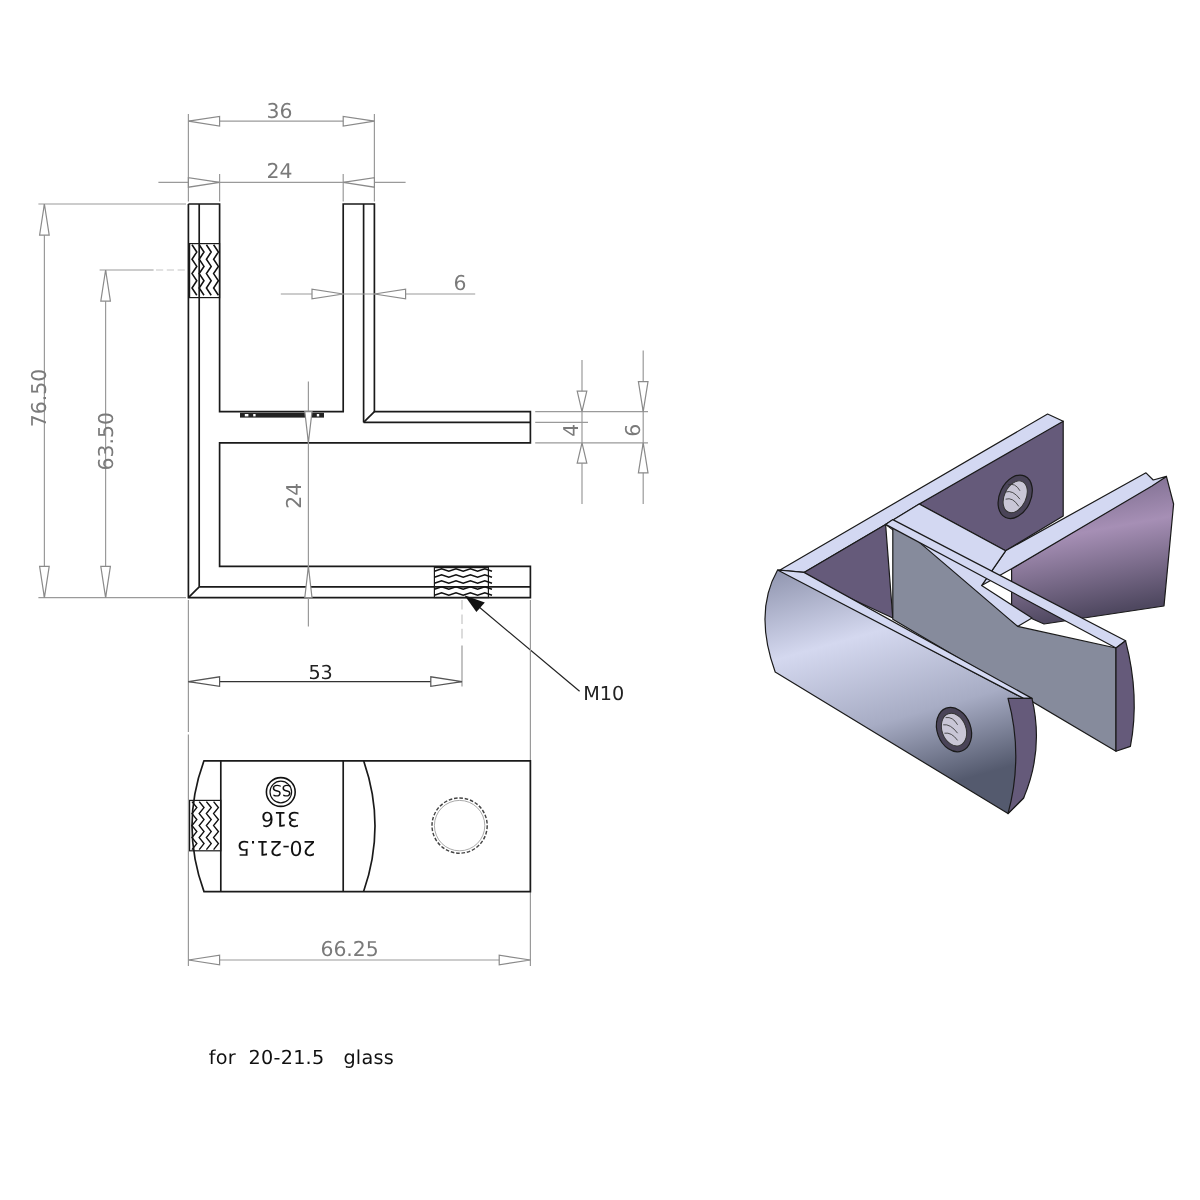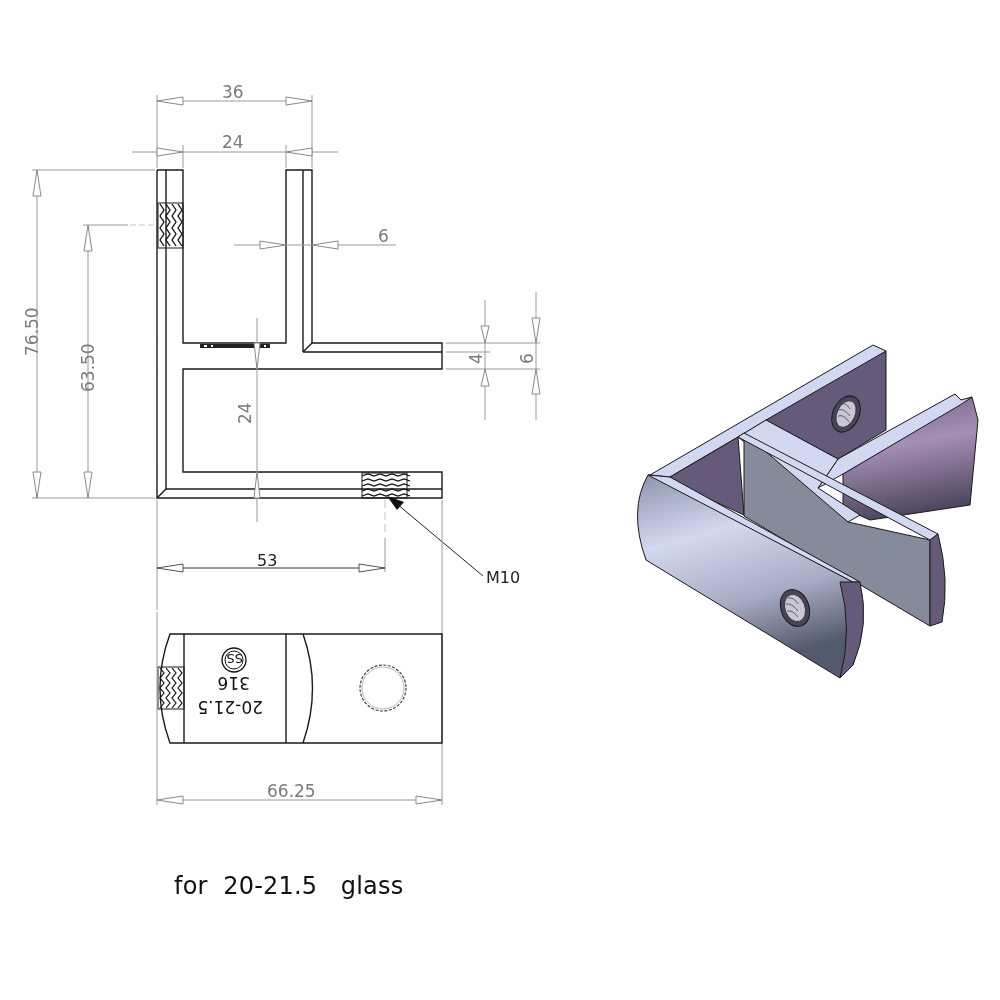--- a/index.html
+++ b/index.html
@@ -1,21 +1,21 @@
 <!DOCTYPE html>
 <html><head>
 <meta charset="utf-8">
 <style>
   html, body { margin: 0; padding: 0; background: #ffffff; }
   body { width: 1000px; height: 1000px; position: relative; overflow: hidden; }
   svg { position: absolute; left: 0; top: 0; }
   .dim-text { font-family: "DejaVu Sans", sans-serif; font-size: 17px; fill: #7a7a7a; }
   .dim-text-dark { font-family: "DejaVu Sans", sans-serif; font-size: 16px; fill: #222; }
   .mark-text { font-family: "DejaVu Sans", sans-serif; font-size: 17px; fill: #111; }
-  .caption { position: absolute; left: 174px; top: 872px; font-family: "DejaVu Sans", sans-serif; font-size: 24px; color: #111; letter-spacing: 0.2px; white-space: pre; }
+  .caption { position: absolute; left: 174px; top: 872px; font-family: "DejaVu Sans", sans-serif; font-size: 16px; color: #111; letter-spacing: 0.2px; white-space: pre; }
   .dimline { stroke: #9a9a9a; stroke-width: 1; fill: none; }
   .outline { stroke: #1a1a1a; stroke-width: 1.4; fill: none; }
   .arrow { fill: #ffffff; stroke: #8a8a8a; stroke-width: 1; }
 </style>
 </head>
 <body>
 
 <svg width="1000" height="1000" viewBox="0 0 1000 1000">
   <defs>
     <linearGradient id="cylGrad" x1="0" y1="0" x2="0.3" y2="1">

